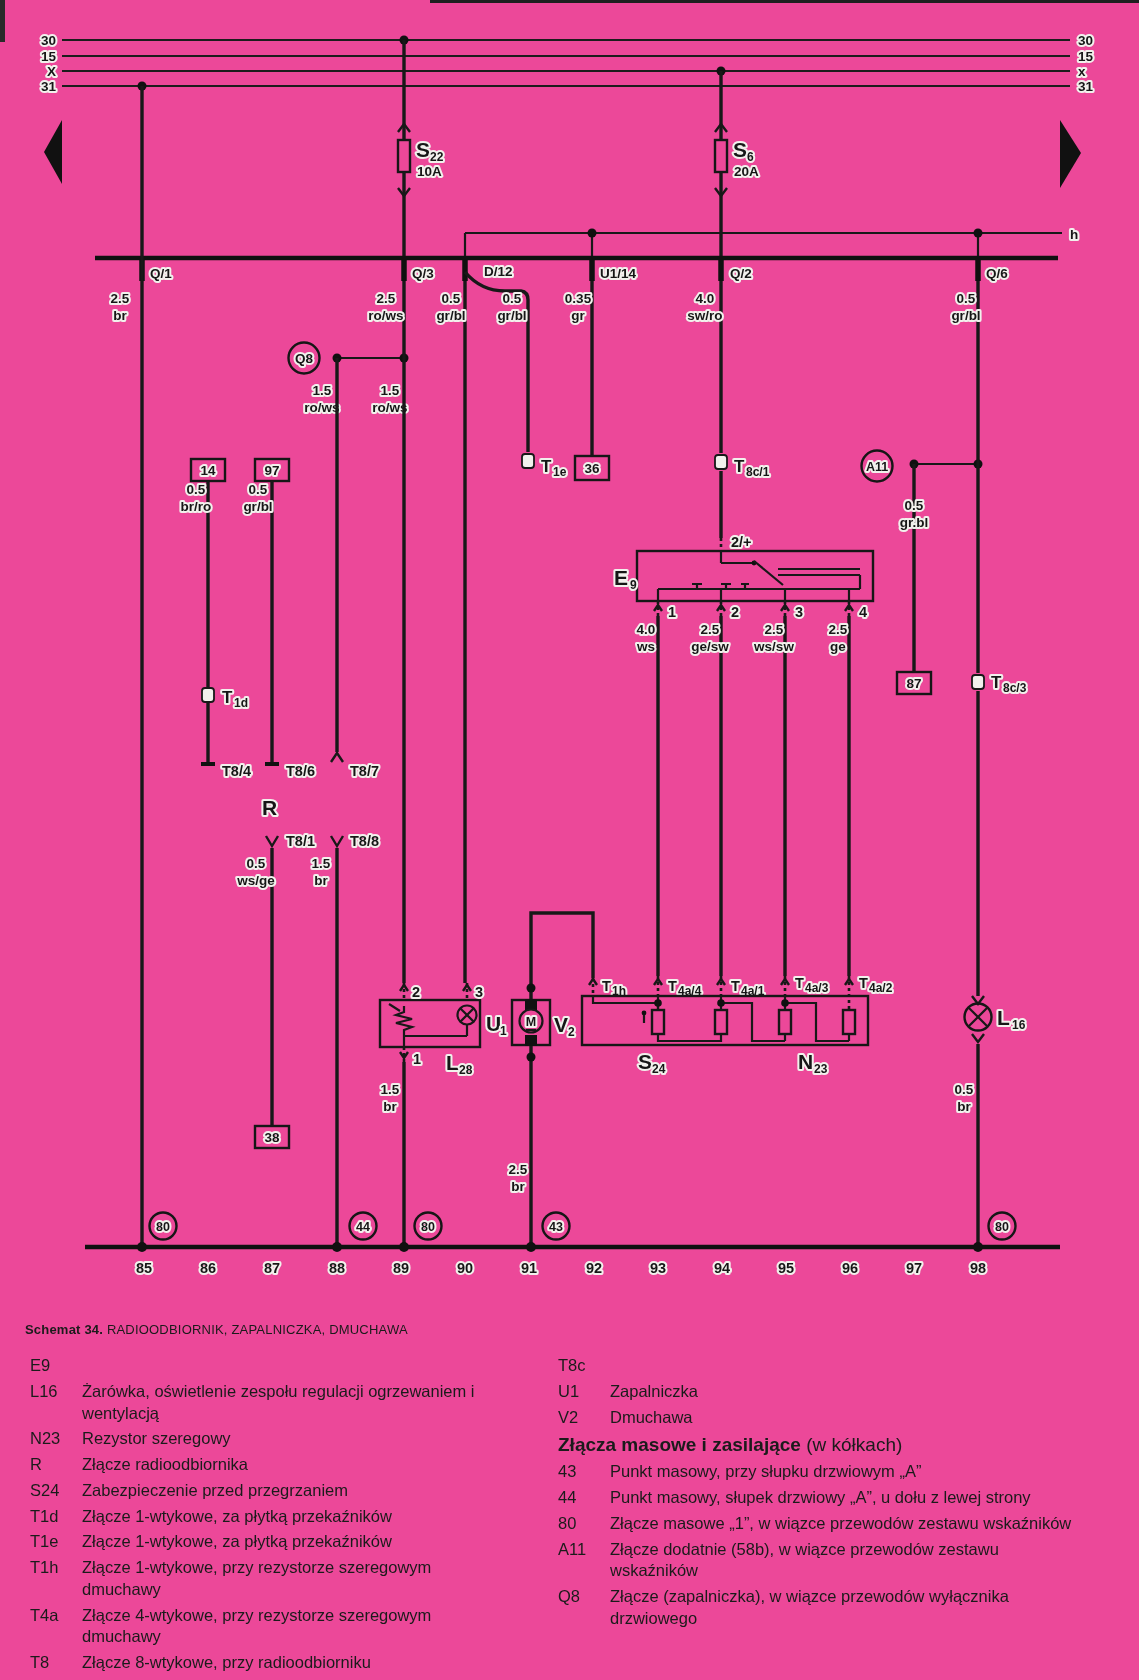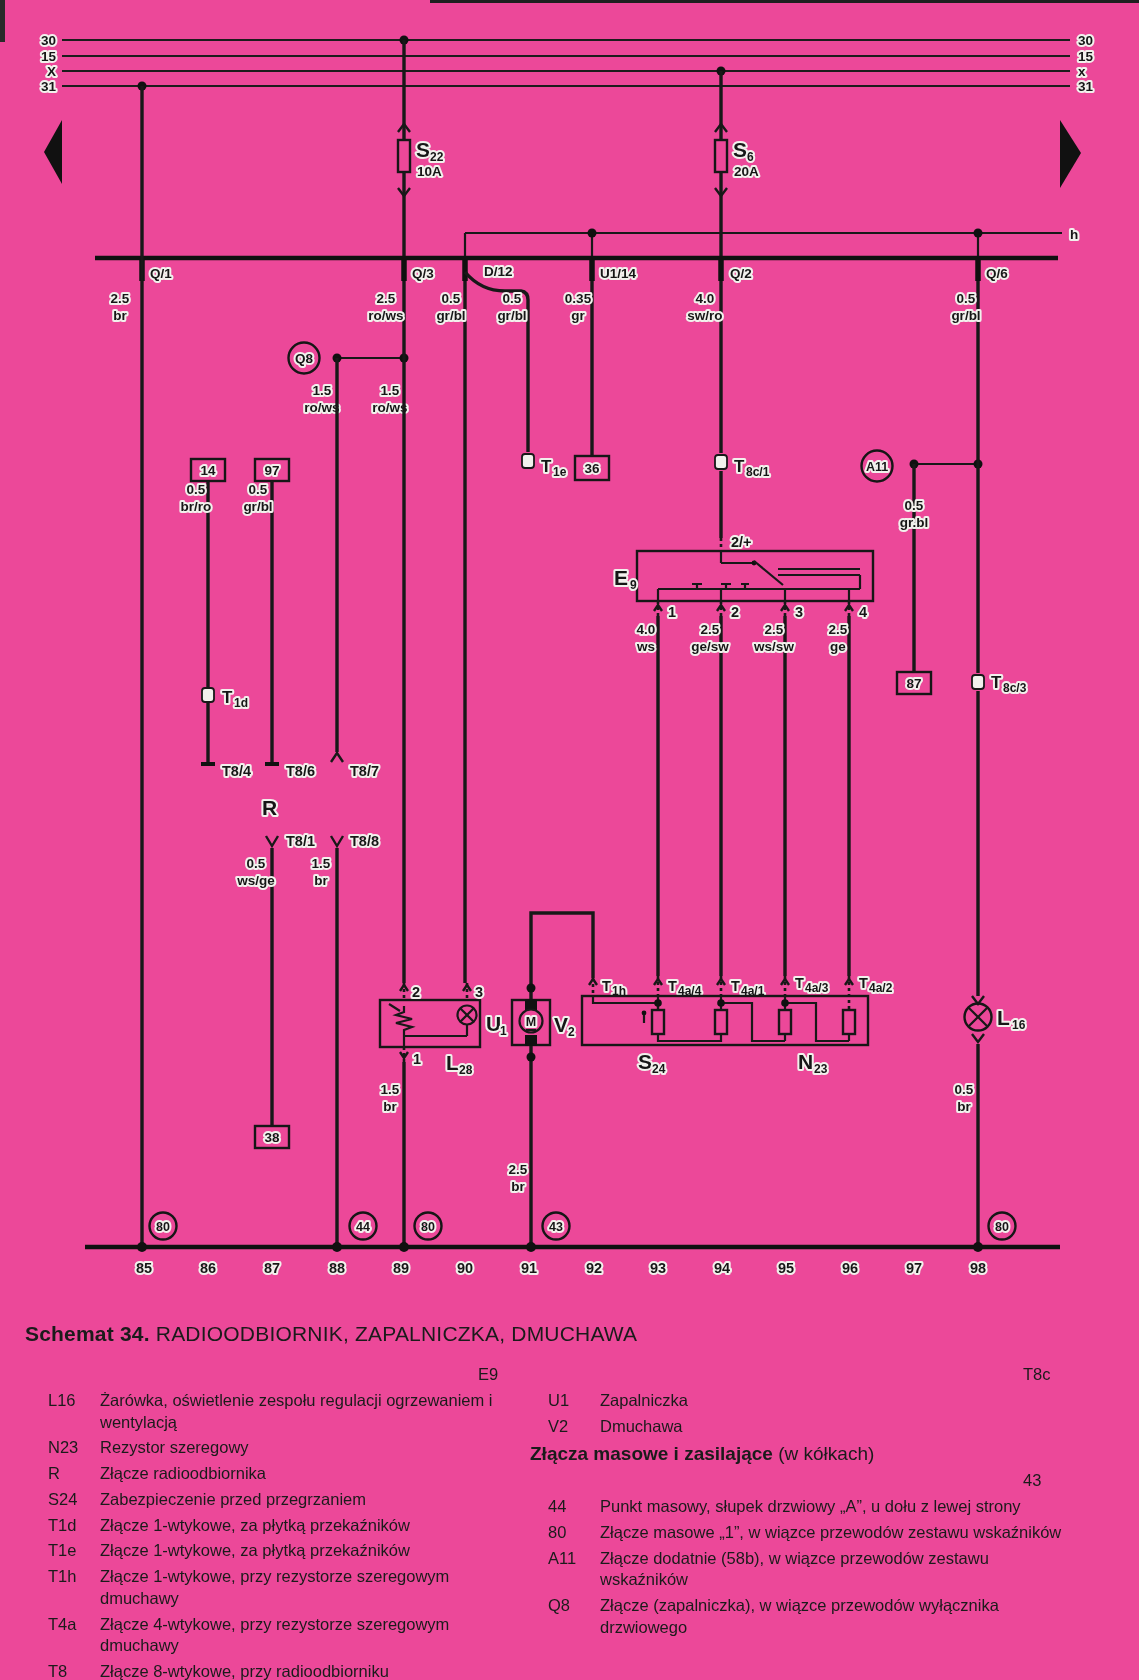--- a/index.html
+++ b/index.html
@@ -20,26 +20,26 @@
   .thin{stroke:#181818;stroke-width:2.2;fill:none}
   .rail{stroke:#101010;stroke-width:4.4;fill:none}
   .tick{stroke:#101010;stroke-width:5.5;fill:none}
   .box{fill:none;stroke:#161616;stroke-width:2.4}
   .dash{stroke:#181818;stroke-width:2.6;stroke-dasharray:3 3;fill:none}
   .chev{stroke:#181818;stroke-width:2.4;fill:none}
   .dot{fill:#101010}
   .icon{fill:#f2f1ed;stroke:#181818;stroke-width:1.8}
   
   .caption{position:absolute;left:0;top:1292px;width:1139px;}
-  .cap-title{margin:30px 0 18px 25px;font-size:21px;letter-spacing:.2px;}
+  .cap-title{margin:30px 0 18px 25px;font-size:13px;letter-spacing:.2px;}
   .cap-title b{font-weight:bold}
   .cap-cols{display:flex;align-items:flex-start;}
   .colL{margin-left:30px;width:500px;}
-  .colR{width:545px;}
-  .lrow{display:flex;font-size:16.5px;line-height:1.32;margin-bottom:4px;justify-content:flex-end;}
+  .colR{margin-left:28px;width:545px;}
+  .lrow{display:flex;font-size:16.5px;line-height:1.32;margin-bottom:4px;}
   .lrow .k{width:52px;flex:0 0 52px;}
   .lrow .t{flex:1;max-width:430px;}
   .colR .lrow .t{max-width:475px;}
   .lhead{font-size:19px;line-height:1.32;margin-bottom:4px;}
   .lhead b{font-weight:bold}
 </style>
 </head>
 <body>
 
 <div class="page">
@@ -470,20 +470,21 @@
             <span class="k">U1</span>
             <span class="t">Zapalniczka</span>
           </div>
       <div class="lrow">
             <span class="k">V2</span>
             <span class="t">Dmuchawa</span>
           </div>
       <div class="lhead"><b>Złącza masowe i zasilające</b><span> (w kółkach)</span></div>
       <div class="lrow">
             <span class="k">43</span>
+            <span class="t">Punkt masowy, przy słupku drzwiowym „A”</span>
           </div>
       <div class="lrow">
             <span class="k">44</span>
             <span class="t">Punkt masowy, słupek drzwiowy „A”, u dołu z lewej strony</span>
           </div>
       <div class="lrow">
             <span class="k">80</span>
             <span class="t">Złącze masowe „1”, w wiązce przewodów zestawu wskaźników</span>
           </div>
       <div class="lrow">

